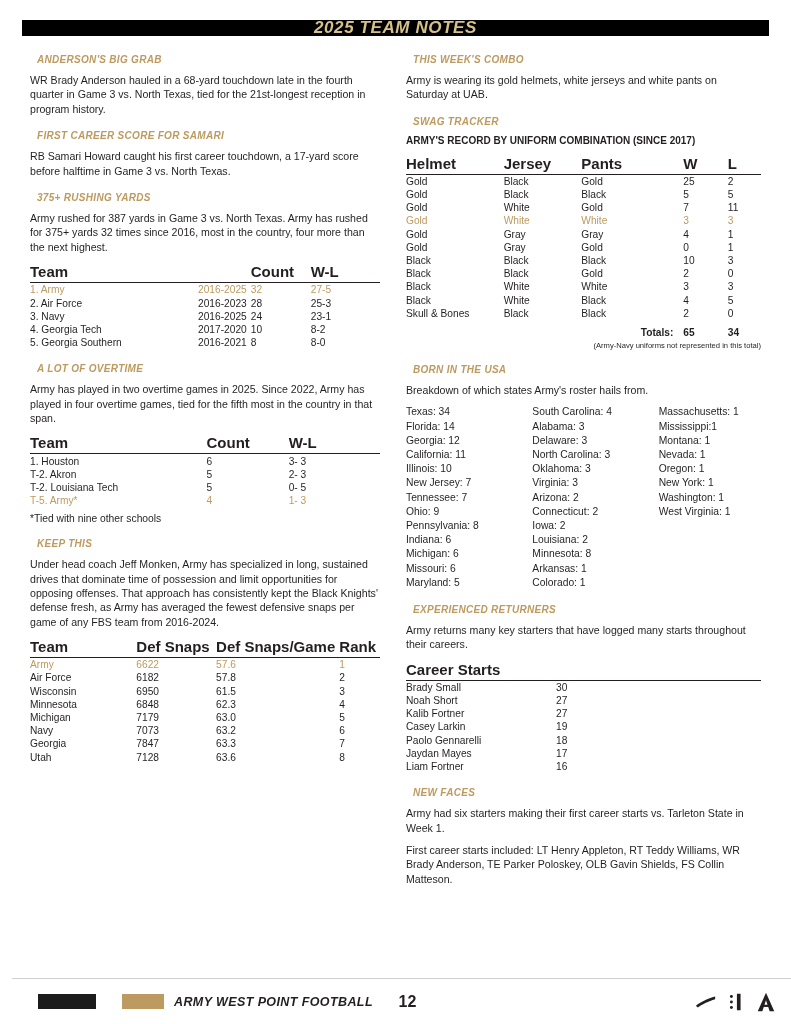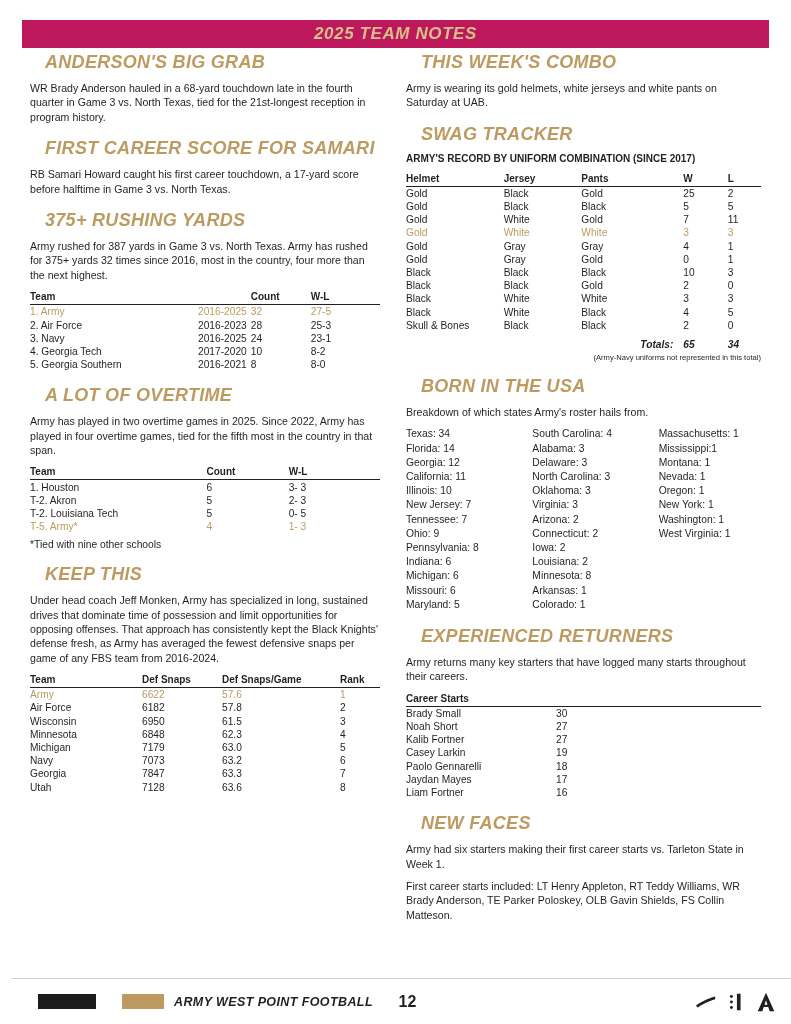--- a/index.html
+++ b/index.html
@@ -13,48 +13,48 @@
     overflow: hidden;
   }
   .page {
     position: absolute;
     left: 0; top: 0;
     width: 791px; height: 1024px;
     padding: 20px 22px 0 22px;
   }
   
   .header-bar {
-    background: #be185d;
-    height: 28px;
+    background: #000000;
+    height: 16px;
     display: flex;
     align-items: center;
     justify-content: center;
-    margin-bottom: 4px;
+    margin-bottom: 18px;
   }
   .header-bar .title {
     color: #d6c08a;
     font-weight: bold;
     font-size: 17px;
     letter-spacing: 0.6px;
     font-style: italic;
   }
   
   .columns {
     display: flex;
     gap: 26px;
     padding: 0 8px;
   }
   .col { width: 355px; }
   .section-head {
     color: #bd9a5f;
     font-weight: bold;
-    font-size: 18px;
+    font-size: 10px;
     font-style: italic;
     letter-spacing: 0.3px;
-    margin: 14px 0 8px 15px;
+    margin: 14px 0 8px 7px;
   }
   .section-head.first { margin-top: 0; }
   p.body {
     font-size: 10.6px;
     line-height: 14.4px;
     margin: 0 0 8px 0;
     color: #231f20;
   }
   .subhead {
     font-weight: bold;
@@ -64,31 +64,31 @@
   }
   
   table.data {
     width: 100%;
     border-collapse: collapse;
     font-size: 10.2px;
   }
   table.data th {
     text-align: left;
     font-weight: bold;
-    font-size: 10px;
+    font-size: 15px;
     border-bottom: 1px solid #231f20;
     padding: 1px 4px 2px 0;
     white-space: nowrap;
   }
   table.data td {
     padding: 1.1px 4px 1.1px 0;
     white-space: nowrap;
   }
   tr.gold td { color: #bd9a5f; }
-  tr.totals td { font-weight: bold; padding-top: 7px; font-style: italic; }
+  tr.totals td { font-weight: bold; padding-top: 7px; }
   .note-small {
     font-size: 7.6px;
     text-align: right;
     margin-top: 2px;
     color: #231f20;
   }
   .footnote { font-size: 10.3px; margin: 6px 0 0 0; }
   
   .uniform th:nth-child(1), .uniform td:nth-child(1) { width: 88px; }
   .uniform th:nth-child(2), .uniform td:nth-child(2) { width: 70px; }

